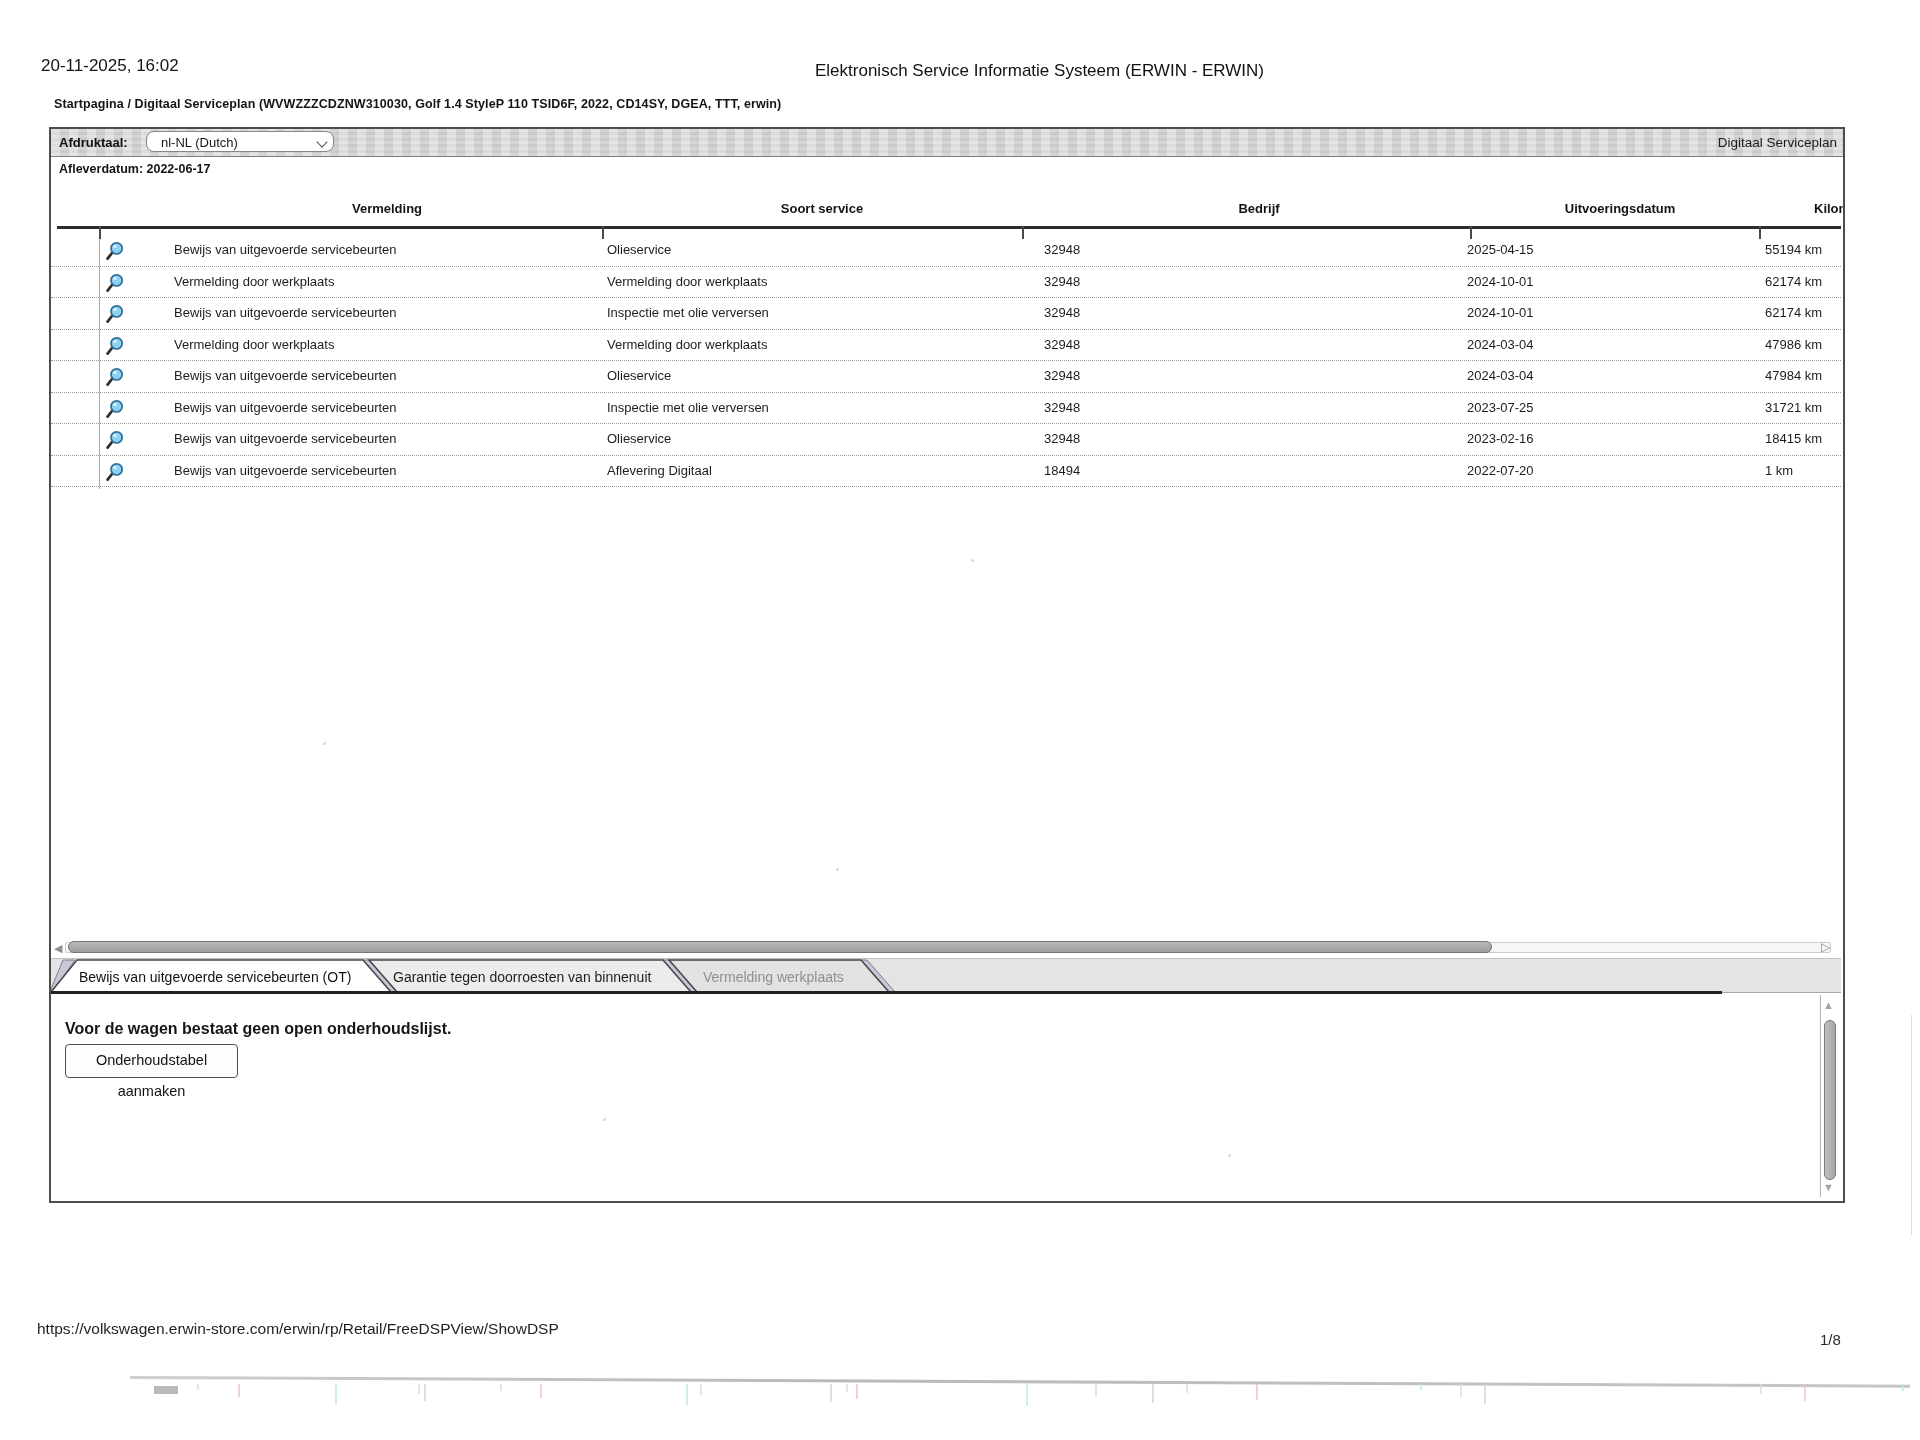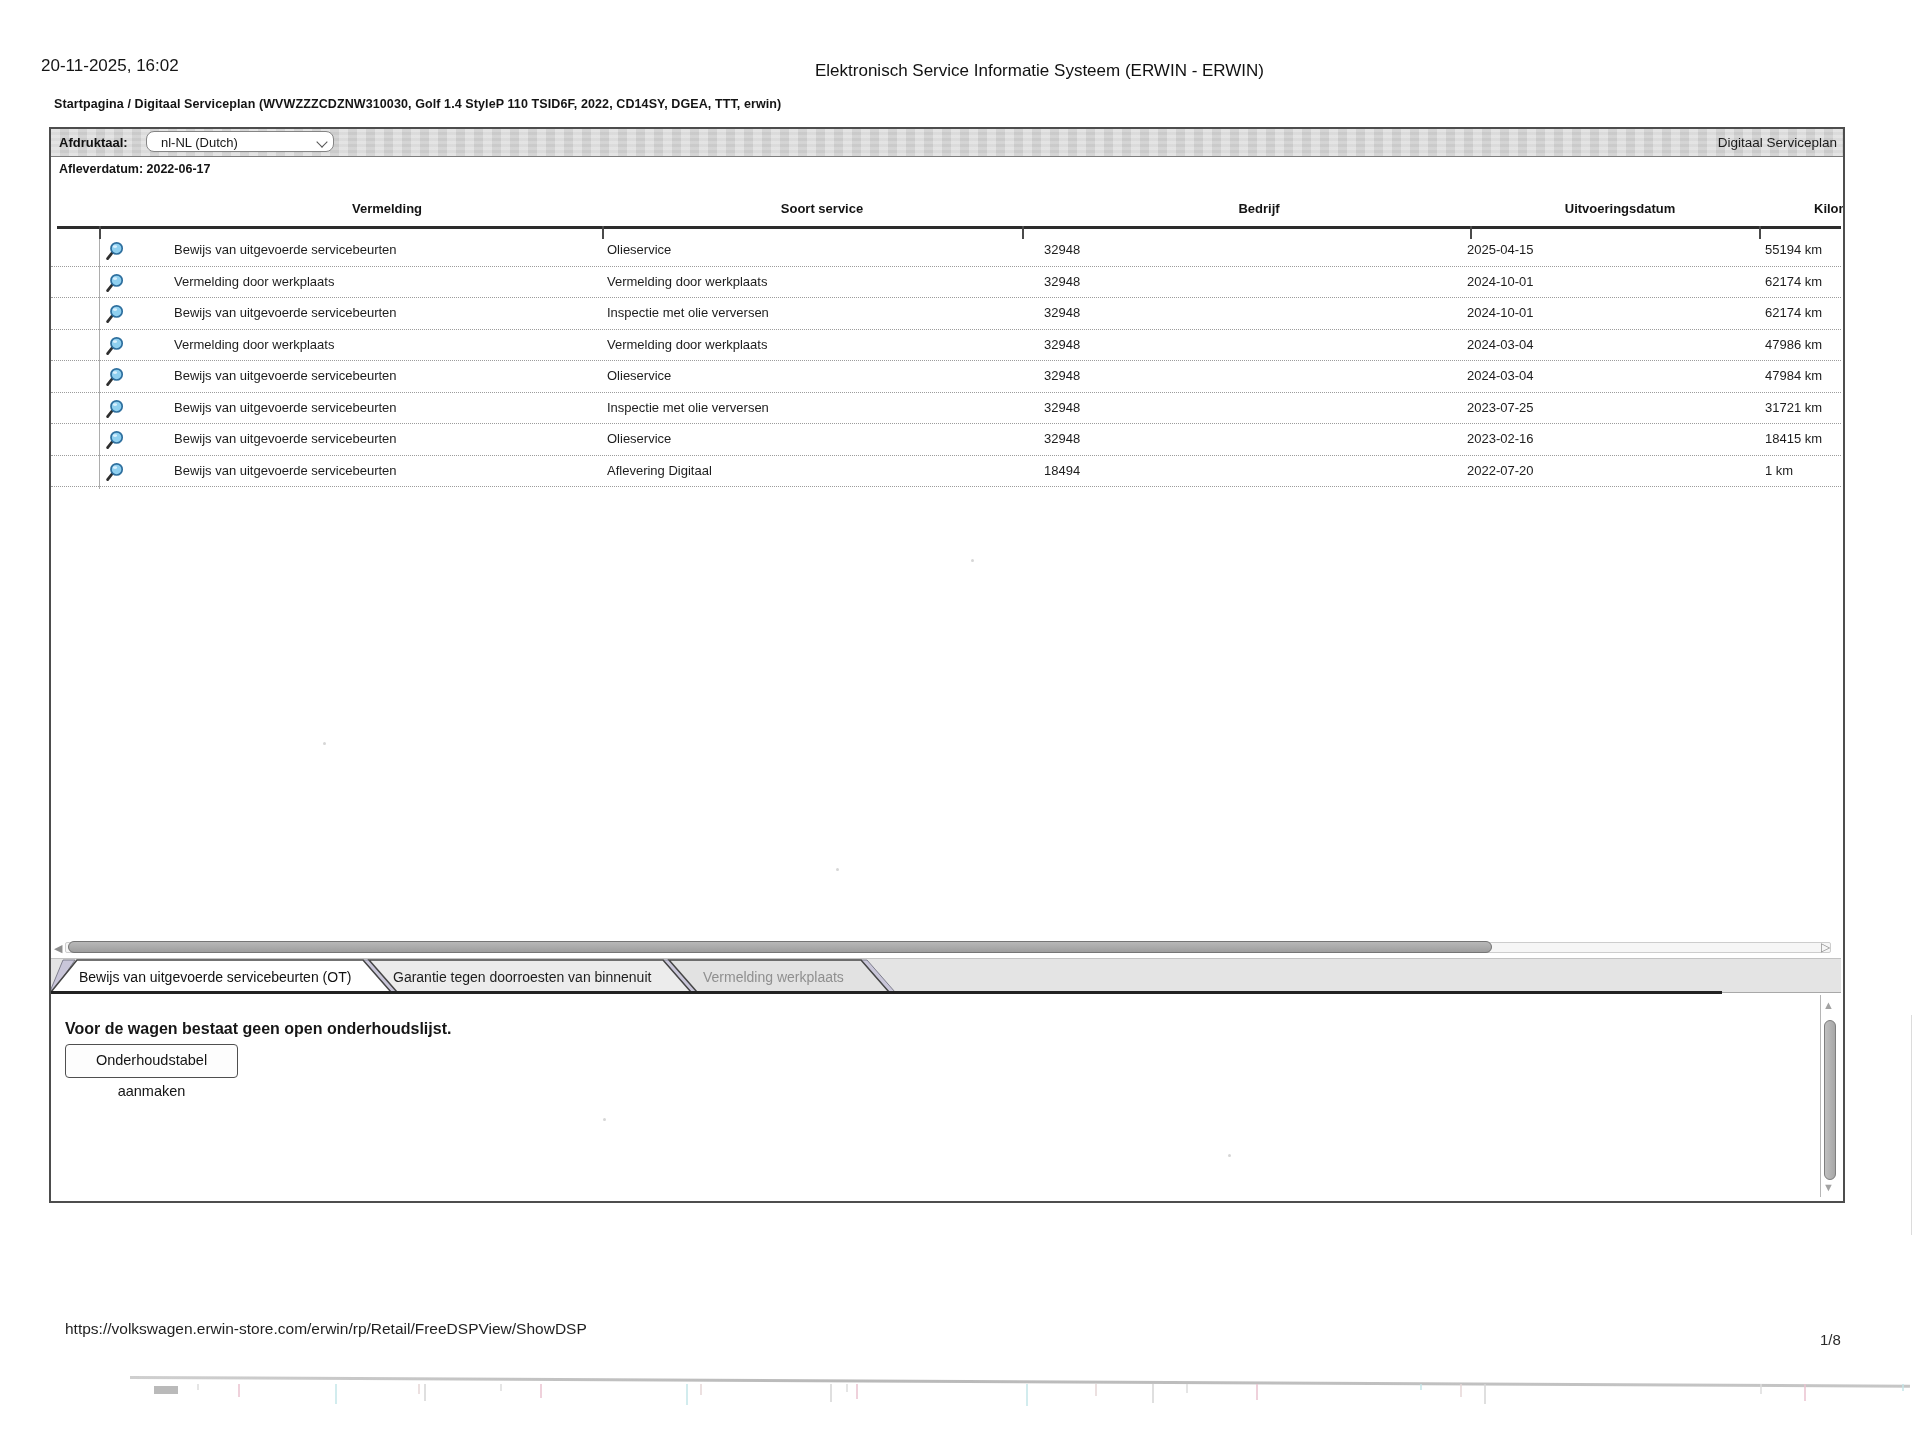--- a/index.html
+++ b/index.html
@@ -51,21 +51,21 @@
   .panel-msg{left:14px;top:891px;font-size:16px;font-weight:700;color:#161616;}
   .panel-btn{left:14px;top:915px;width:173px;height:34px;background:#fdfdfd;border:1.6px solid #4f4f4f;
     border-radius:4px;font-size:14.5px;color:#141414;text-align:center;line-height:31px;box-sizing:border-box;cursor:pointer;}
 
   .vscroll-border{left:1769px;top:866px;width:1px;height:202px;background:#b5b5b5;}
   .vscroll-up{left:1772px;top:870px;font-size:11px;color:#a2a2a2;}
   .vscroll-thumb{left:1773px;top:891px;width:12px;height:160px;background:#b3b3b3;border:1px solid #7e7e7e;
     box-sizing:border-box;border-radius:7px;background-image:linear-gradient(90deg,#c0c0c0,#a6a6a6);}
   .vscroll-down{left:1772px;top:1052px;font-size:11px;color:#a2a2a2;}
 
-  .footer-url{left:37px;top:1320px;font-size:15.5px;color:#1f1f1f;margin-left:28px;}
+  .footer-url{left:37px;top:1320px;font-size:15.5px;color:#1f1f1f;}
   .page-num{left:1820px;top:1331px;font-size:15px;color:#2a2a2a;}
 
   .artifact-line{left:130px;top:1376px;width:1780px;height:3px;
     background:linear-gradient(90deg,#cfcfcf,#b9b9b9 40%,#c6c6c6);transform:rotate(0.28deg);transform-origin:left top;}
   .artifact-block{left:154px;top:1386px;width:24px;height:8px;background:#a9a9a9;opacity:.8;}
   .edge-line{left:1911px;top:1015px;width:1px;height:220px;background:#dcdcdc;}
   .speck{position:absolute;width:3px;height:3px;border-radius:50%;background:#b5b5b5;opacity:.55;}
 </style>
 </head>
 <body>

